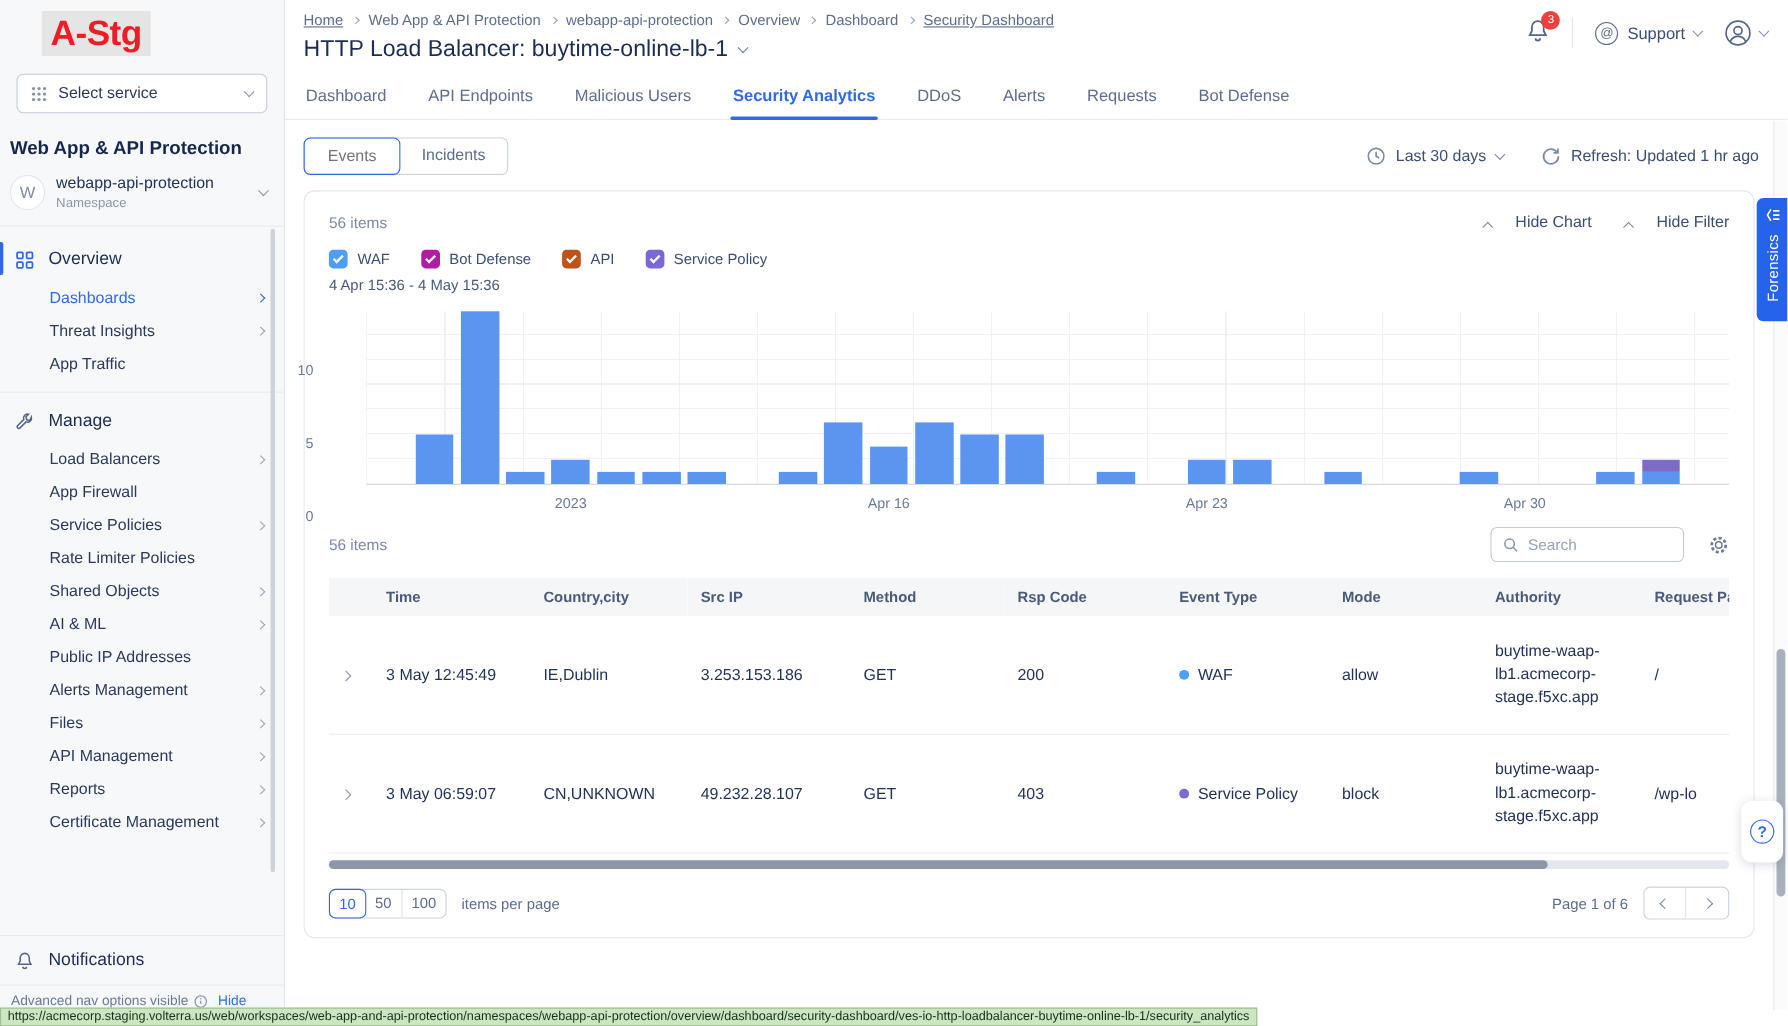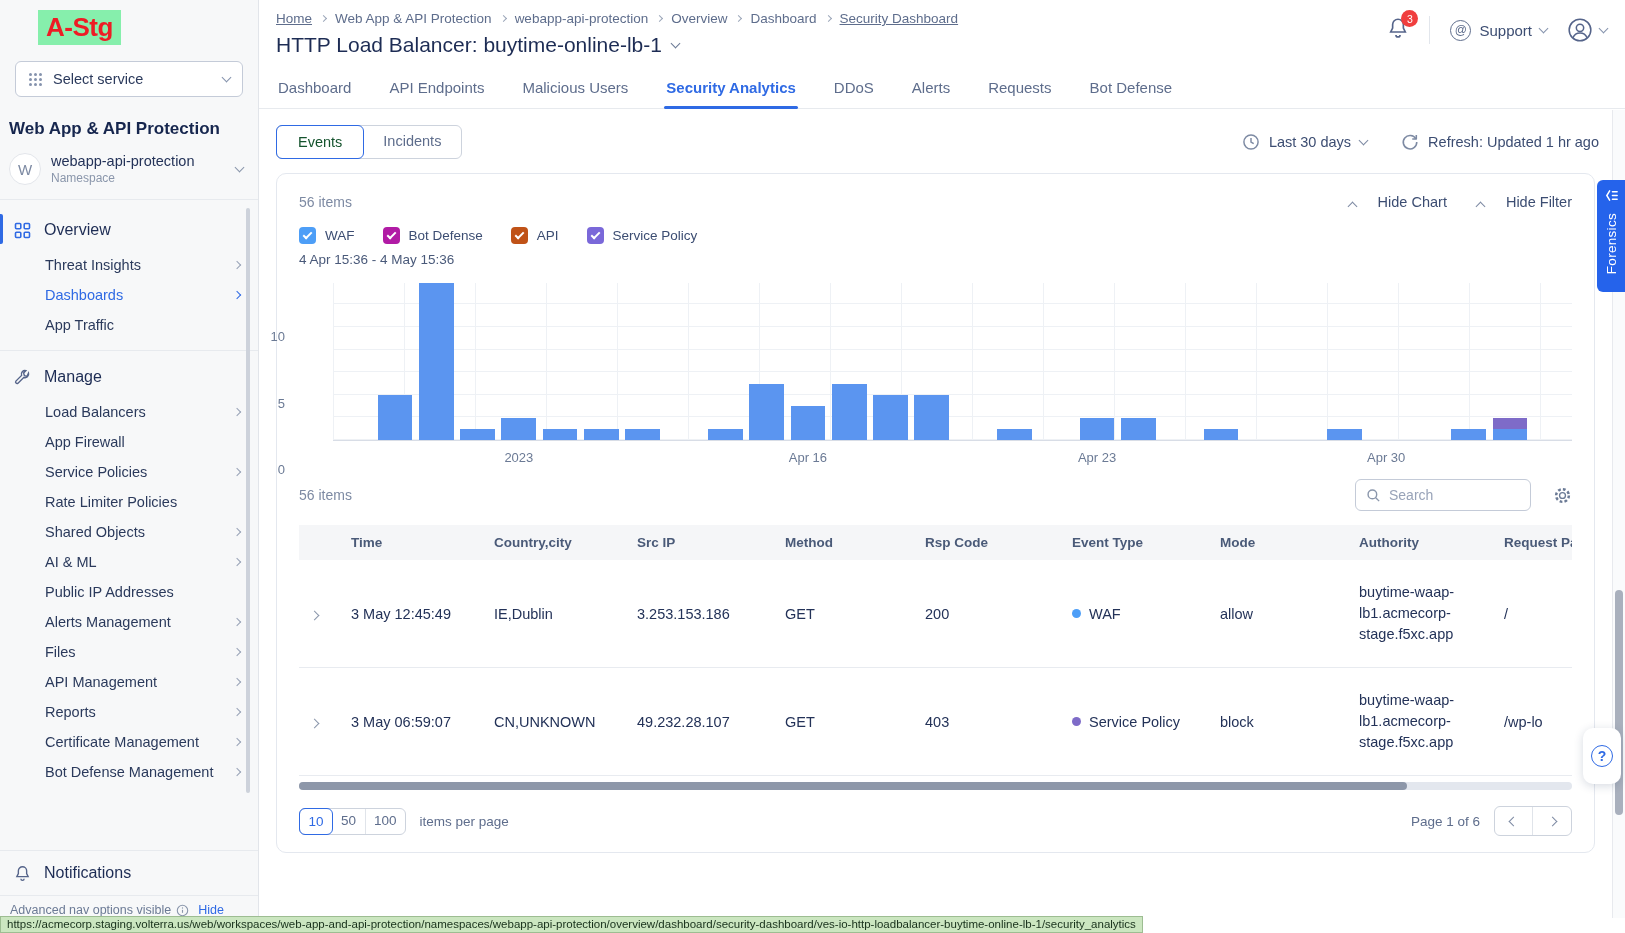--- a/index.html
+++ b/index.html
@@ -11,21 +11,21 @@
   .chev { display:inline-block; width:7px; height:7px; border-right:1.6px solid currentColor; border-bottom:1.6px solid currentColor; flex:none; }
   .chev.r { transform:rotate(-45deg); }
   .chev.d { transform:rotate(45deg); margin-top:-3px; }
   .chev.u { transform:rotate(-135deg); margin-top:4px; }
   .chev.l { transform:rotate(135deg); }
   .check { display:inline-block; width:9px; height:5px; border-left:2px solid #fff; border-bottom:2px solid #fff; transform:rotate(-45deg); margin-top:-2px; }
   .dot { display:inline-block; width:9px; height:9px; border-radius:50%; flex:none; }
 
   
   .sidebar { width:259px; flex:none; background:#f7f8f9; border-right:1px solid #e2e5ea; display:flex; flex-direction:column; position:relative; }
-  .logo { margin:10px 0 0 38px; background:#86efac; display:inline-block; width:max-content; padding:2px 8px; color:#ee1c25; font-weight:bold; font-size:26px; letter-spacing:-0.5px; }
+  .logo { margin:10px 0 0 38px; background:#e5e5e5; display:inline-block; width:max-content; padding:2px 8px; color:#ee1c25; font-weight:bold; font-size:32px; letter-spacing:-0.5px; }
   .select-service { margin:16px 15px 0 15px; height:36px; background:#fff; border:1px solid #c4cbd8; border-radius:6px; display:flex; align-items:center; gap:10px; padding:0 12px; color:#2b3a5c; font-size:14.5px; cursor:pointer; }
   .select-service .grow { flex:1; }
   .ws-title { padding:22px 14px 4px 9px; font-size:17px; font-weight:bold; color:#16264e; }
   .namespace { display:flex; align-items:center; gap:10px; padding:10px 15px 14px 9px; cursor:pointer; }
   .ns-avatar { width:32px; height:32px; border-radius:50%; background:#fff; border:1px solid #e3e6eb; color:#7d8aa3; font-size:15px; display:flex; align-items:center; justify-content:center; flex:none; }
   .ns-name { font-size:14.5px; color:#233258; }
   .ns-sub { font-size:12px; color:#8a96ab; margin-top:2px; }
   .namespace .chev { margin-left:auto; color:#8a96ab; }
   .nav { flex:1; border-top:1px solid #e7eaee; overflow:hidden; padding-top:4px; }
   .nav-section { border-bottom:1px solid #e7eaee; padding:6px 0 10px 0; }
@@ -59,21 +59,21 @@
   .avatar-wrap { display:flex; align-items:center; gap:7px; cursor:pointer; color:#5e6d8c; }
 
   .tabs { display:flex; gap:34px; padding:0 20px 0 17px; margin-top:16px; border-bottom:1px solid #e7eaee; font-size:15px; color:#5e6d8c; }
   .tab { padding:6px 2px 12px 2px; cursor:pointer; position:relative; white-space:nowrap; }
   .tab.active { color:#2f6ae4; font-weight:bold; }
   .tab.active::after { content:""; position:absolute; left:0; right:0; bottom:-1px; height:3px; background:#2f6ae4; border-radius:2px; }
 
   .controls { display:flex; align-items:center; justify-content:space-between; padding:16px 28px 0 17px; }
   .seg { display:flex; border:1px solid #cdd3dd; border-radius:6px; background:#fff; }
   .seg-btn { padding:7px 20px; font-size:14.5px; color:#5e6d8c; cursor:pointer; }
-  .seg-btn.active { color:#14532d; border:1px solid #2f6ae4; border-radius:6px; margin:-1px; padding:8px 21px; }
+  .seg-btn.active { color:#737373; border:1px solid #2f6ae4; border-radius:6px; margin:-1px; padding:8px 21px; }
   .controls-right { display:flex; align-items:center; gap:34px; color:#3c4d72; font-size:14.5px; }
   .ctrl-group { display:flex; align-items:center; gap:9px; cursor:pointer; }
   .ctrl-group .chev { color:#7d8aa3; }
 
   
   .card { margin:14px 32px 0 17px; border:1px solid #e4e8ef; border-radius:10px; padding:20px 22px 16px 22px; position:relative; }
   .card-top { display:flex; align-items:flex-start; justify-content:space-between; }
   .muted { color:#7d8aa3; font-size:14px; }
   .hide-links { display:flex; gap:30px; font-size:14.5px; color:#3c4d72; }
   .hide-links .hl { display:flex; align-items:flex-end; gap:22px; cursor:pointer; }
@@ -187,26 +187,26 @@
           <span class="icon">
             <svg width="17" height="17" viewBox="0 0 17 17" fill="none" stroke="#2f6ae4" stroke-width="1.6">
               <rect x="1.5" y="1.5" width="5.3" height="5.3" rx="1"></rect>
                 <rect x="10.2" y="1.5" width="5.3" height="5.3" rx="1"></rect>
               <rect x="1.5" y="10.2" width="5.3" height="5.3" rx="1"></rect>
                 <rect x="10.2" y="10.2" width="5.3" height="5.3" rx="1"></rect>
             </svg>
           </span>
           <span>Overview</span>
         </div>
-        <div class="nav-item">
-          <span>Threat Insights</span>
-          <span class="chev r"></span>
-        </div>
         <div class="nav-item active">
           <span>Dashboards</span>
+          <span class="chev r"></span>
+        </div>
+        <div class="nav-item">
+          <span>Threat Insights</span>
           <span class="chev r"></span>
         </div>
         <div class="nav-item">
           <span>App Traffic</span>
         </div>
       </div>
 
       <div class="nav-section" style="border-bottom:none;">
         <div class="nav-head">
           <span class="icon">
@@ -252,24 +252,20 @@
         <div class="nav-item">
             <span>API Management</span>
             <span class="chev r"></span>
           </div>
         <div class="nav-item">
             <span>Reports</span>
             <span class="chev r"></span>
           </div>
         <div class="nav-item">
             <span>Certificate Management</span>
-            <span class="chev r"></span>
-          </div>
-        <div class="nav-item">
-            <span>Bot Defense Management</span>
             <span class="chev r"></span>
           </div>
       </div>
     </nav>
 
     <div class="sidebar-bottom">
       <div class="notif-row">
         <span class="icon">
           <svg width="17" height="17" viewBox="0 0 16 16" fill="none" stroke="#55648a" stroke-width="1.3">
             <path d="M8 1.6a3.9 3.9 0 0 0-3.9 3.9v2.6L2.7 10.9h10.6L11.9 8.1V5.5A3.9 3.9 0 0 0 8 1.6z"></path>

